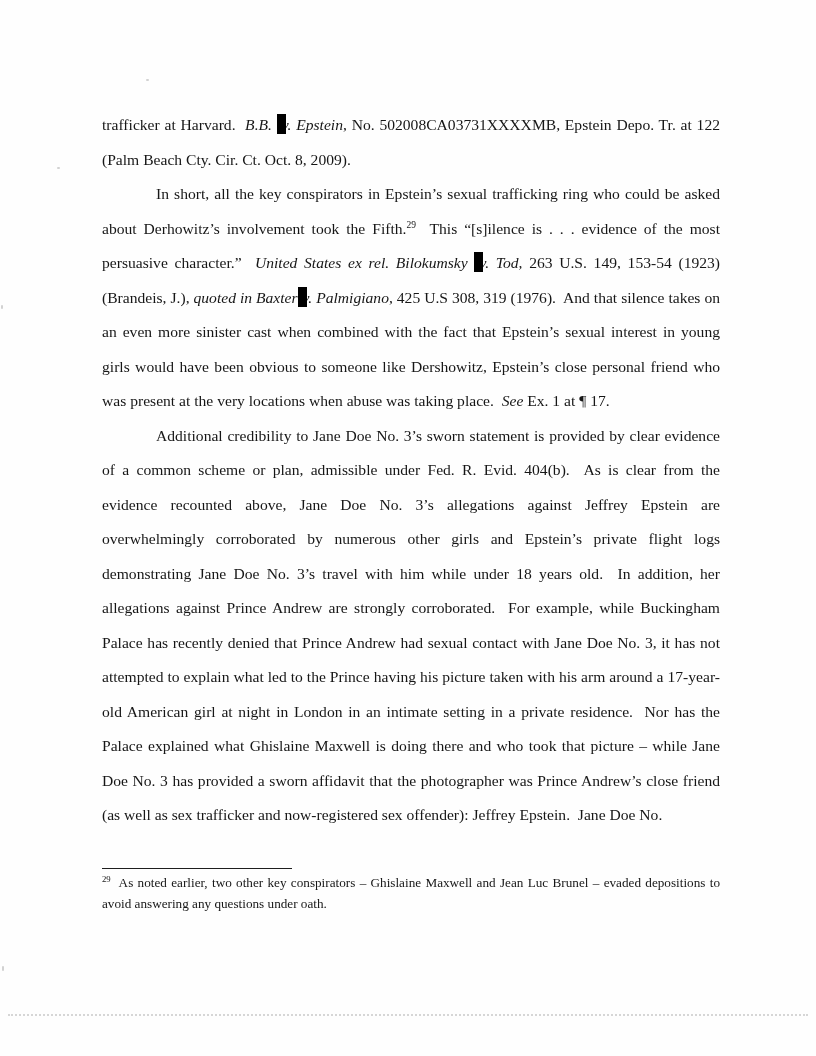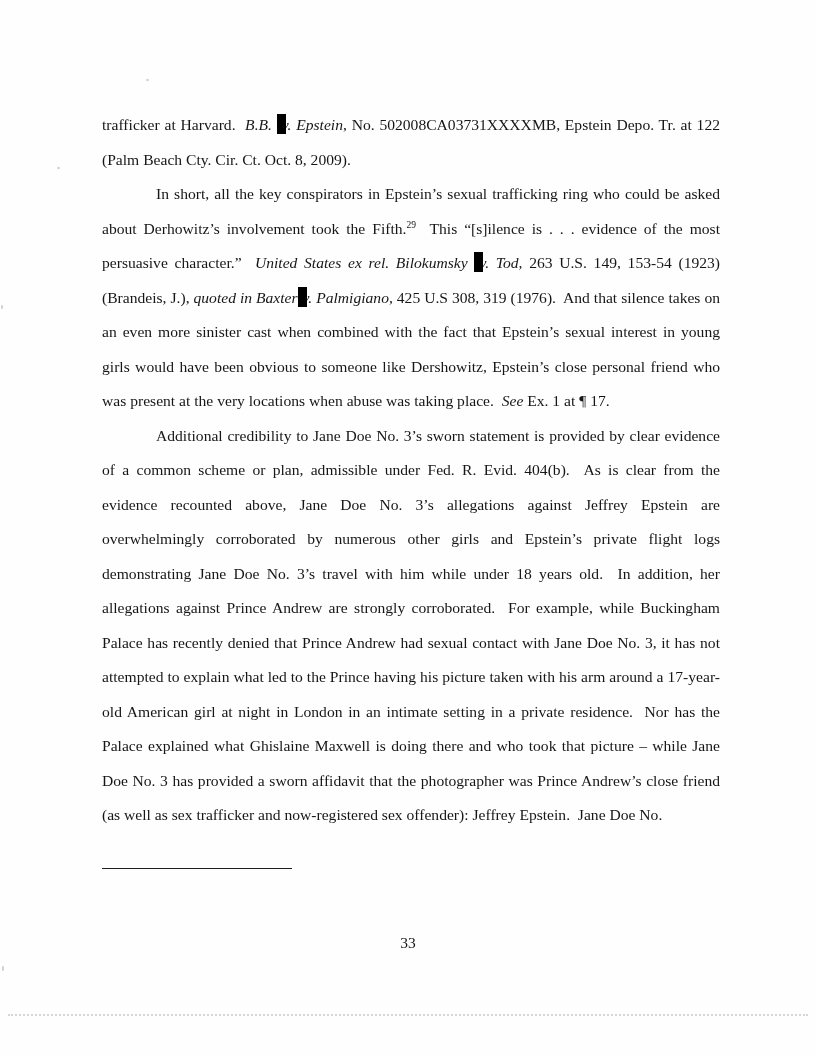--- a/index.html
+++ b/index.html
@@ -93,22 +93,22 @@
 <div class="page">
 
   <div class="body-text" id="body-container">
       <div class="para"><span>trafficker at Harvard.  </span><span class="it">B.B. </span><span class="redaction"></span><span class="it">v. Epstein</span><span>, No. 502008CA03731XXXXMB, Epstein Depo. Tr. at 122 (Palm Beach Cty. Cir. Ct. Oct. 8, 2009).</span></div>
       <div class="para indent"><span>In short, all the key conspirators in Epstein’s sexual trafficking ring who could be asked about Derhowitz’s involvement took the Fifth.</span><sup class="fn-ref">29</sup><span>  This “[s]ilence is . . . evidence of the most persuasive character.”  </span><span class="it">United States ex rel. Bilokumsky </span><span class="redaction"></span><span class="it">v. Tod,</span><span> 263 U.S. 149, 153-54 (1923) (Brandeis, J.), </span><span class="it">quoted in Baxter</span><span class="redaction"></span><span class="it">v. Palmigiano</span><span>, 425 U.S 308, 319 (1976).  And that silence takes on an even more sinister cast when combined with the fact that Epstein’s sexual interest in young girls would have been obvious to someone like Dershowitz, Epstein’s close personal friend who was present at the very locations when abuse was taking place.  </span><span class="it">See</span><span> Ex. 1 at ¶ 17.</span></div>
       <div class="para indent"><span>Additional credibility to Jane Doe No. 3’s sworn statement is provided by clear evidence of a common scheme or plan, admissible under Fed. R. Evid. 404(b).  As is clear from the evidence recounted above, Jane Doe No. 3’s allegations against Jeffrey Epstein are overwhelmingly corroborated by numerous other girls and Epstein’s private flight logs demonstrating Jane Doe No. 3’s travel with him while under 18 years old.  In addition, her allegations against Prince Andrew are strongly corroborated.  For example, while Buckingham Palace has recently denied that Prince Andrew had sexual contact with Jane Doe No. 3, it has not attempted to explain what led to the Prince having his picture taken with his arm around a 17-year-old American girl at night in London in an intimate setting in a private residence.  Nor has the Palace explained what Ghislaine Maxwell is doing there and who took that picture – while Jane Doe No. 3 has provided a sworn affidavit that the photographer was Prince Andrew’s close friend (as well as sex trafficker and now-registered sex offender): Jeffrey Epstein.  Jane Doe No.</span></div>
     </div>
 
   <div class="footnote-rule"></div>
 
+  <div class="footnote" id="footnote-container"><sup class="fn-ref">29</sup><span>  As noted earlier, two other key conspirators – Ghislaine Maxwell and Jean Luc Brunel – evaded depositions to avoid answering any questions under oath.</span></div>
 
-  <div class="page-number">33</div>
 
   <div class="artifact-line"></div>
   <div class="speck s1"></div>
   <div class="speck s2"></div>
   <div class="speck s3"></div>
   <div class="speck s4"></div>
 
 </div>
 
 </body></html>

